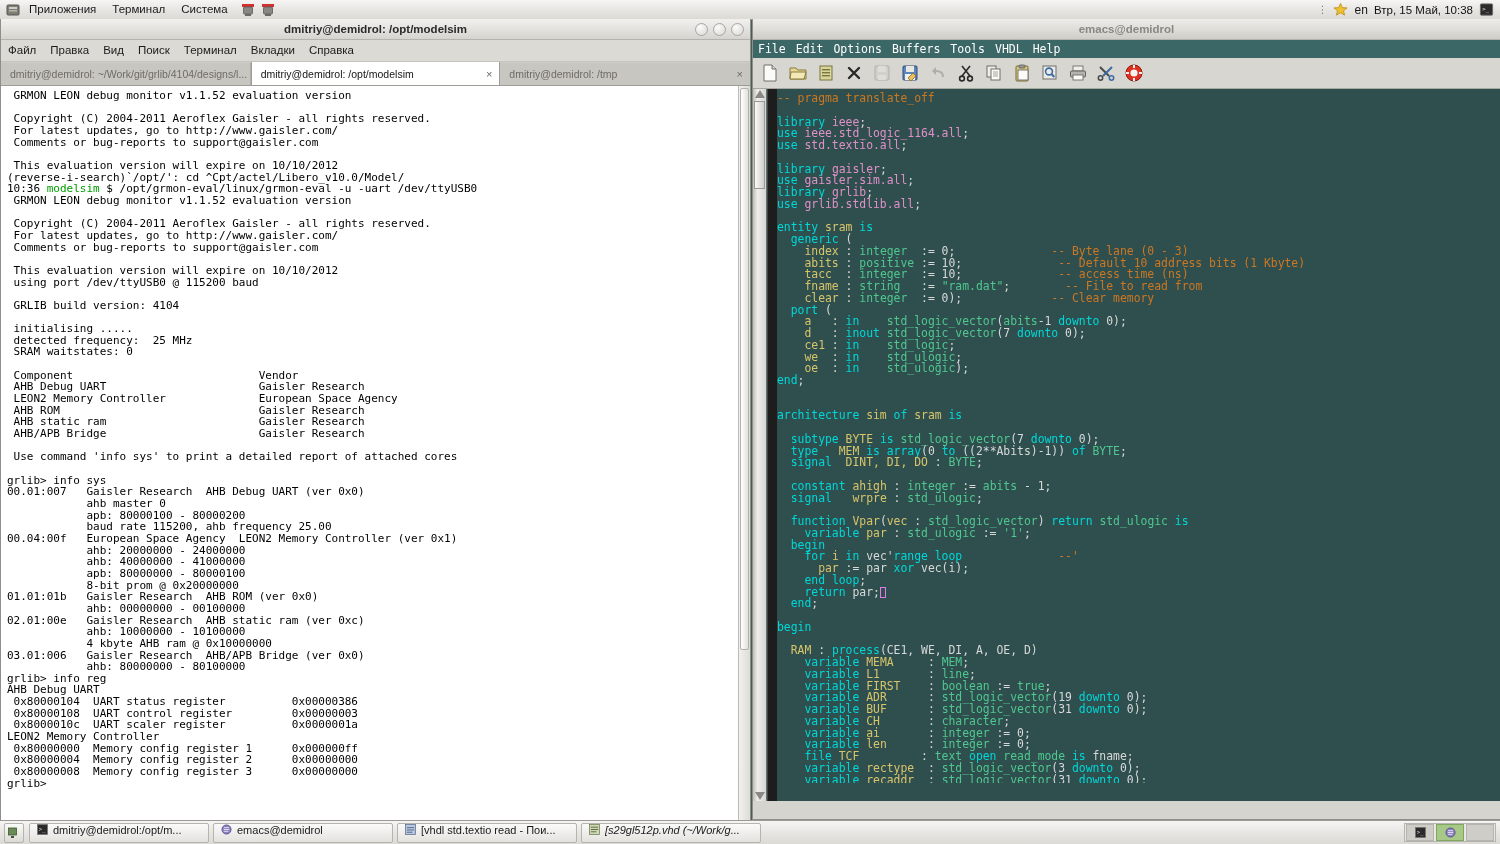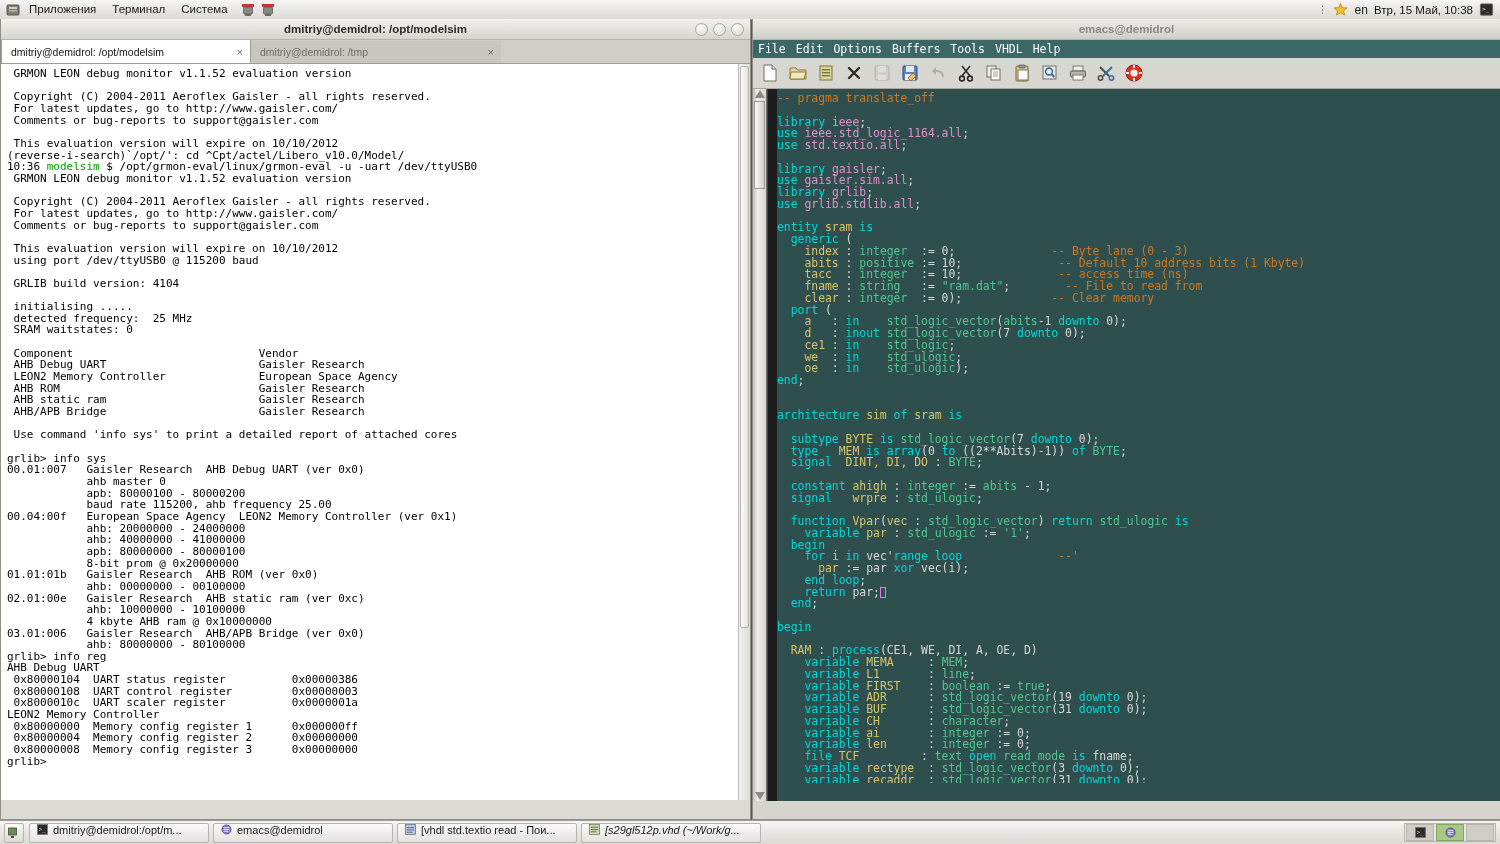--- a/index.html
+++ b/index.html
@@ -252,21 +252,34 @@
 
 <div id="terminal-window">
   <div id="term-titlebar">
     <span id="term-title">dmitriy@demidrol: /opt/modelsim</span>
     <div class="wbtns">
       <span class="wbtn"></span>
       <span class="wbtn"></span>
       <span class="wbtn"></span>
     </div>
   </div>
+  <div id="term-menubar">
+    <span class="m">Файл</span>
+    <span class="m">Правка</span>
+    <span class="m">Вид</span>
+    <span class="m">Поиск</span>
+    <span class="m">Терминал</span>
+    <span class="m">Вкладки</span>
+    <span class="m">Справка</span>
+  </div>
   <div id="term-tabs">
+    <div class="tab" style="width:250px;">
+      <span class="tx">dmitriy@demidrol: ~/Work/git/grlib/4104/designs/l...</span>
+
+    </div>
     <div class="tab active" style="width:250px;">
       <span class="tx">dmitriy@demidrol: /opt/modelsim</span>
       <span class="cls">×</span>
     </div>
     <div class="tab" style="width:250px;border-right:none;">
       <span class="tx">dmitriy@demidrol: /tmp</span>
       <span class="cls">×</span>
     </div>
   </div>
   <div id="term-body">

